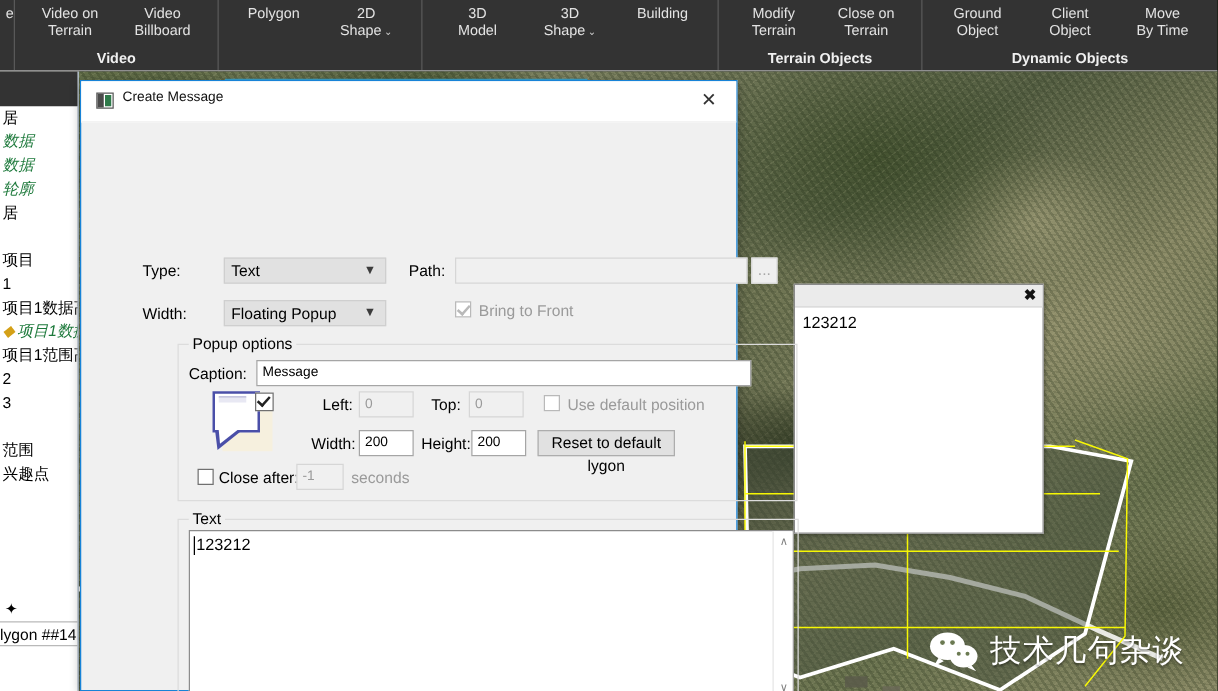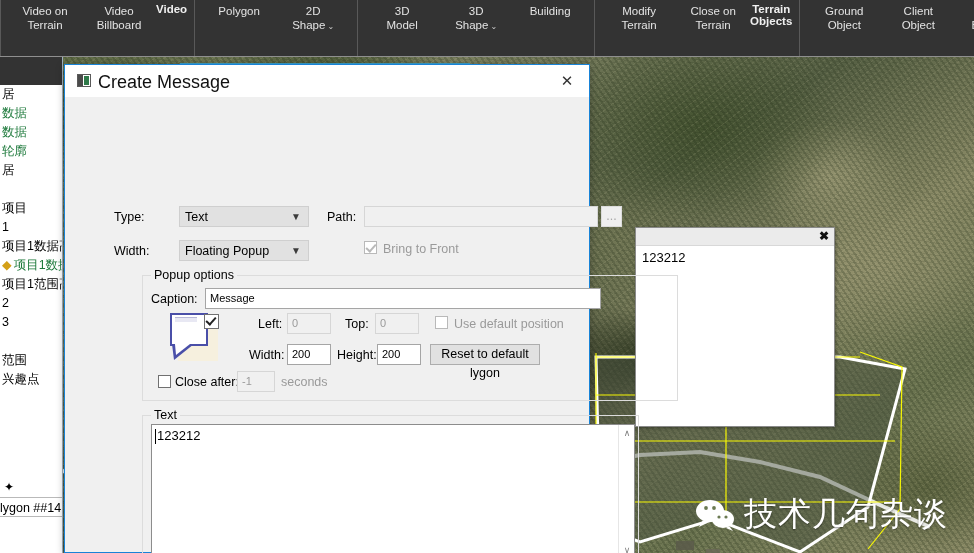--- a/index.html
+++ b/index.html
@@ -73,21 +73,21 @@
     box-sizing: border-box;
   }
   .ribbon-inner {
     display: flex;
     height: 100%;
     align-items: stretch;
   }
   .rib-group {
     position: relative;
     display: flex;
-    flex-direction: row;
+    flex-direction: column;
     justify-content: space-between;
     padding: 3px 7px 2px 7px;
     box-sizing: border-box;
   }
   .rib-group + .rib-group { border-left: 1px solid #595959; }
   .rib-items {
     display: flex;
     align-items: flex-start;
     gap: 0px;
     flex: 1;
@@ -182,21 +182,21 @@
   .sb-item {
     font-size: 12.5px;
     line-height: 19px;
     height: 19px;
     color: #000;
     white-space: nowrap;
     padding-left: 2px;
     overflow: hidden;
     cursor: default;
   }
-  .sb-item.green { color: #1e7a3c; }
+  .sb-item.green { color: #1e7a3c; font-style: italic; }
   .sb-item.blank { height: 19px; }
   .sb-item .leaficon { color: #d4a017; margin-right: 2px; }
   .sb-bottomrow {
     position: absolute;
     left: 0; top: 440px; width: 63px; height: 20px;
     border-top: 1px solid #b9b9b9;
     border-bottom: 1px solid #b9b9b9;
     font-size: 12.5px;
     line-height: 20px;
     color: #000;
@@ -275,21 +275,21 @@
   }
   .dlg-icon::after {
     content: "";
     position: absolute;
     left: 6px; top: 1px; width: 5px; height: 9px;
     background: #2f7a4a;
   }
   .dlg-title-text {
     position: absolute;
     left: 33px; top: 7px;
-    font-size: 18px;
+    font-size: 11px;
     color: #111;
   }
   .dlg-close {
     position: absolute;
     right: 0px; top: 0px;
     width: 44px; height: 31px;
     line-height: 31px;
     text-align: center;
     font-size: 15px;
     color: #333;
@@ -466,21 +466,21 @@
 
   
   .watermark {
     position: absolute;
     right: 26px; bottom: 16px;
     display: flex;
     align-items: center;
     gap: 9px;
     color: #ffffff;
     text-shadow: 0 1px 2px rgba(0,0,0,.45);
-    font-size: 33px;
+    font-size: 25px;
     letter-spacing: 1px;
     font-family: "DejaVu Sans", sans-serif;
   }
   .wechat-logo { width: 40px; height: 32px; position: relative; }
 </style>
 </head>
 <body>
 
 <div id="app">
 
@@ -661,21 +661,21 @@
 
       <span class="lbl" style="position:absolute;left:49px;top:146px;">Width:</span>
       <div class="combo" style="left:114px;top:142px;width:130px;height:21px;">
         <span>Floating Popup</span>
         <span class="arrow">▼</span>
       </div>
 
       <span class="chk dim checked" style="left:299px;top:143px;"></span>
       <span class="lbl-dim" style="position:absolute;left:318px;top:144px;">Bring to Front</span>
 
-      <div class="groupbox" style="left:77px;top:177px;width:536px;height:126px;">
+      <div class="groupbox" style="left:77px;top:177px;width:496px;height:126px;">
         <span class="gb-label">Popup options</span>
       </div>
 
       <span class="lbl" style="position:absolute;left:86px;top:194px;">Caption:</span>
       <div class="txtbox" style="left:140px;top:190px;width:396px;height:21px;line-height:19px;">Message</div>
 
       <div class="bubble">
         <div class="bshadow"></div>
         <div class="bbox">
             <div class="bbar"></div>

